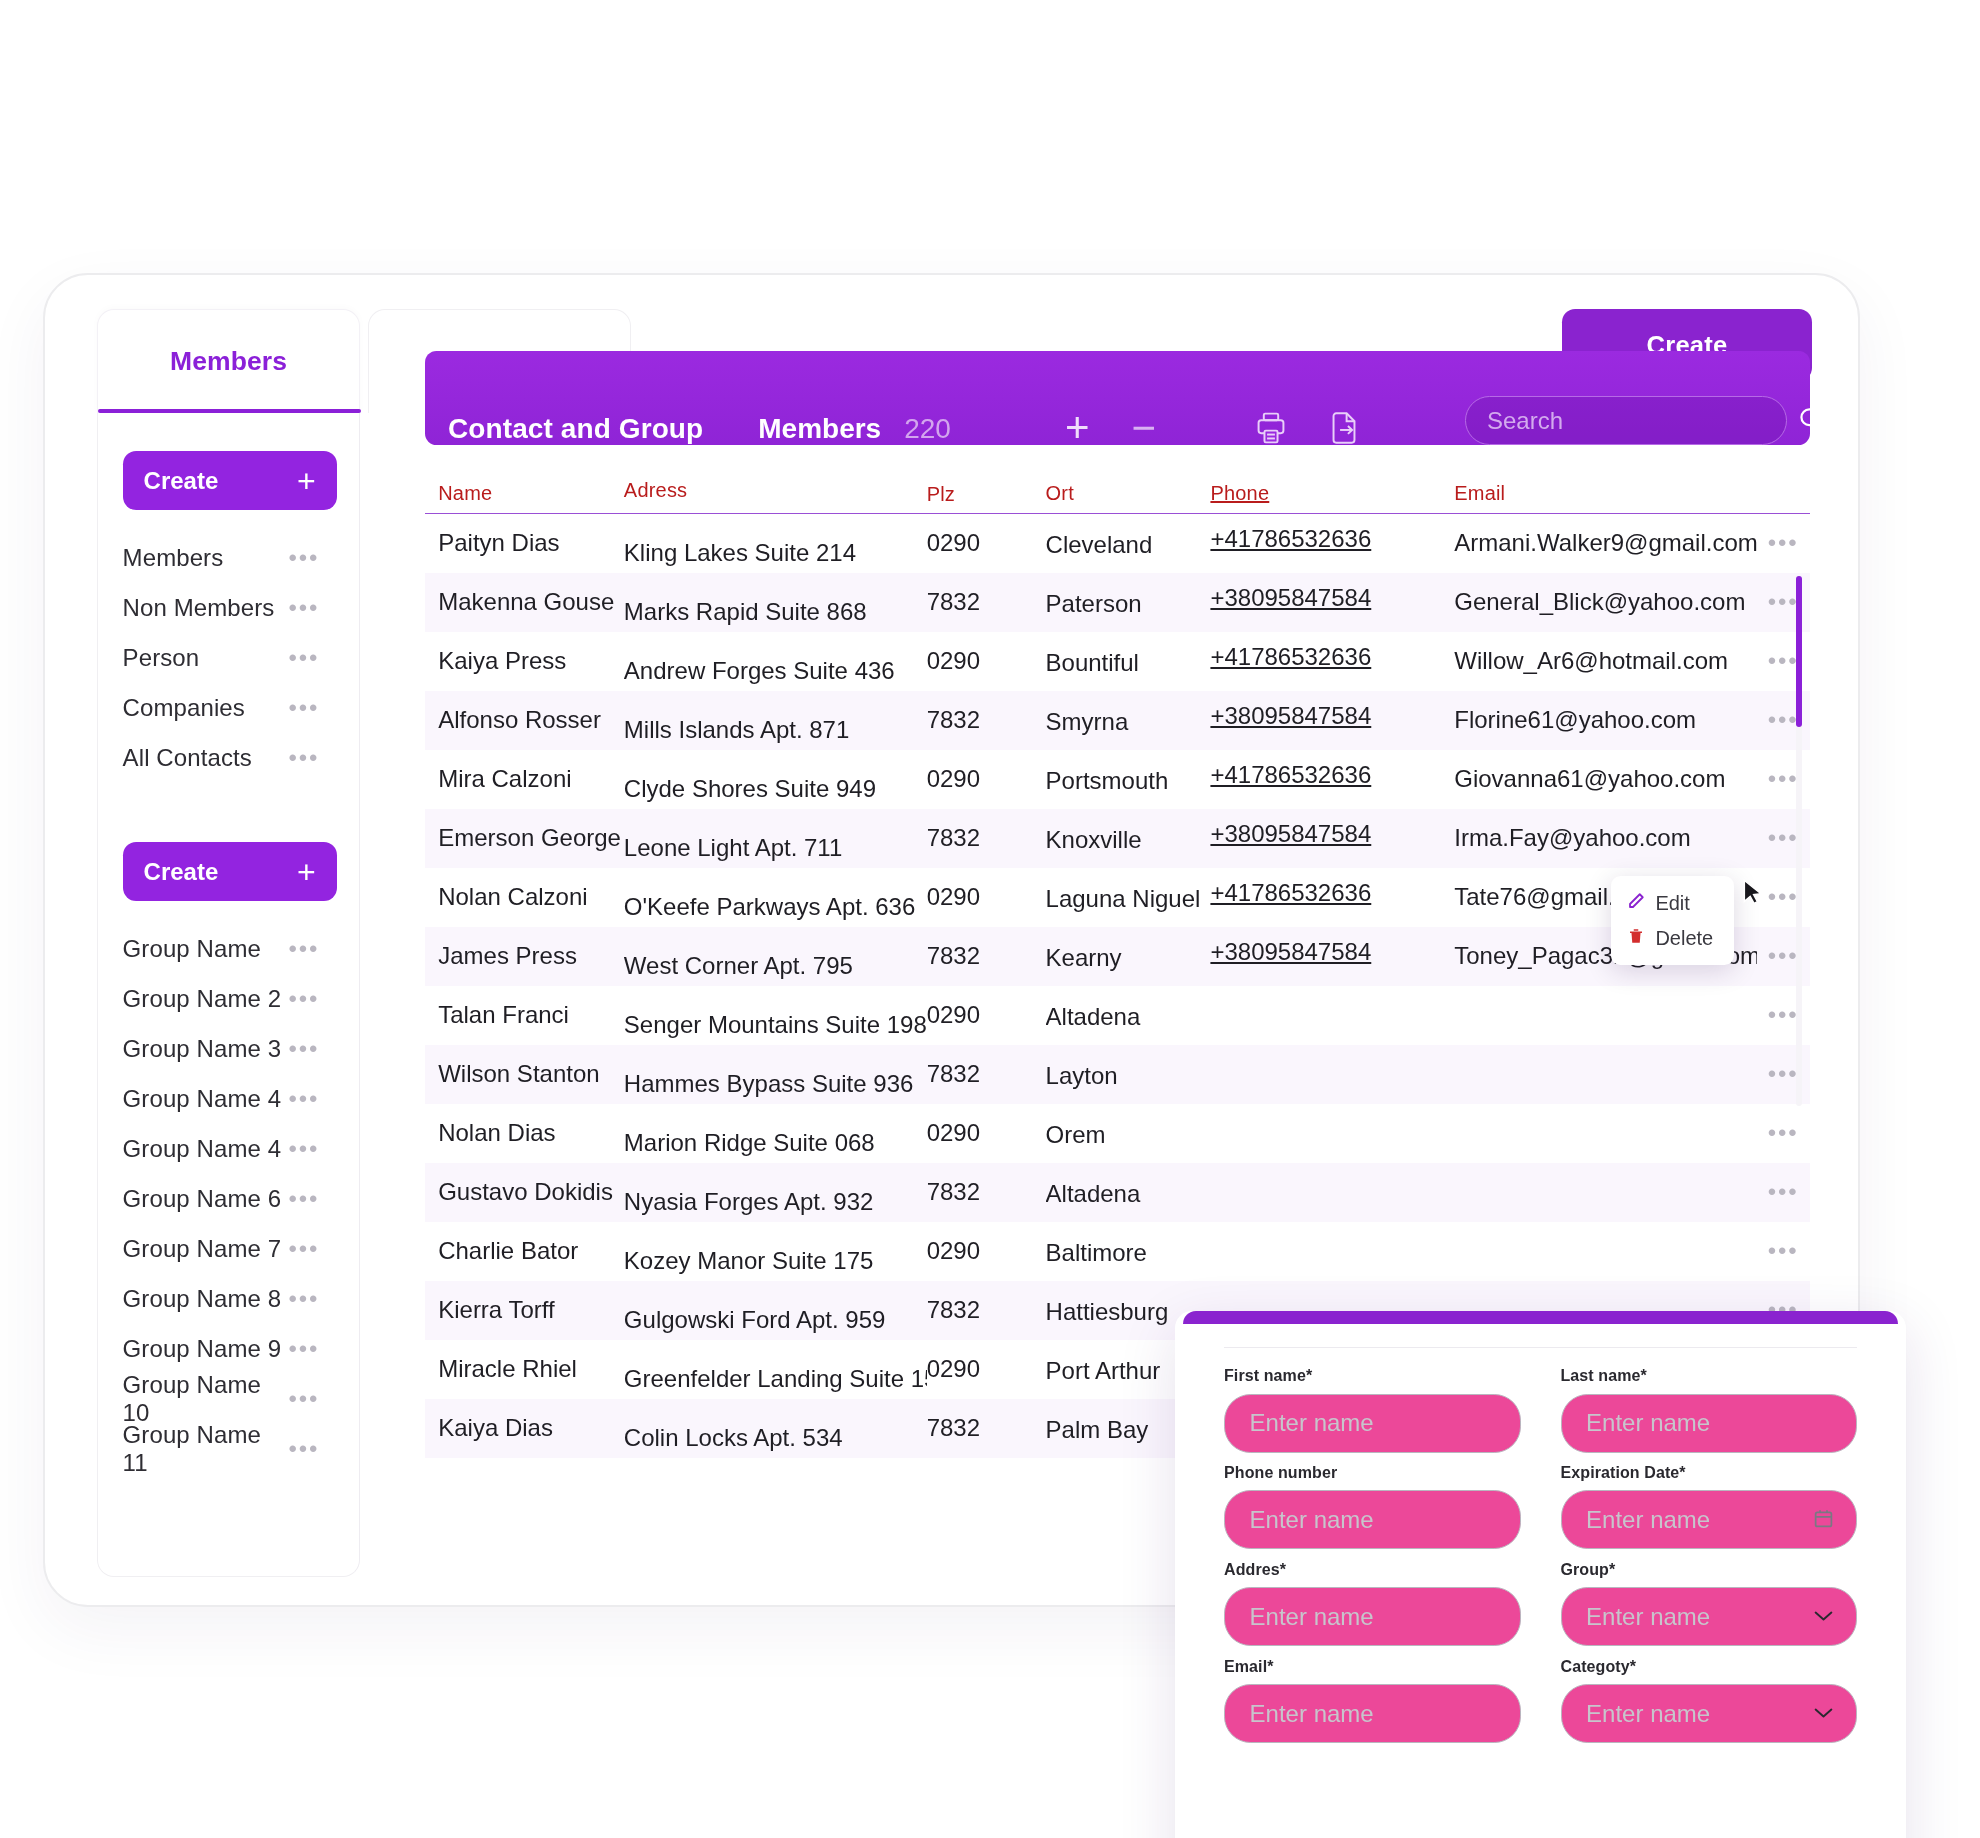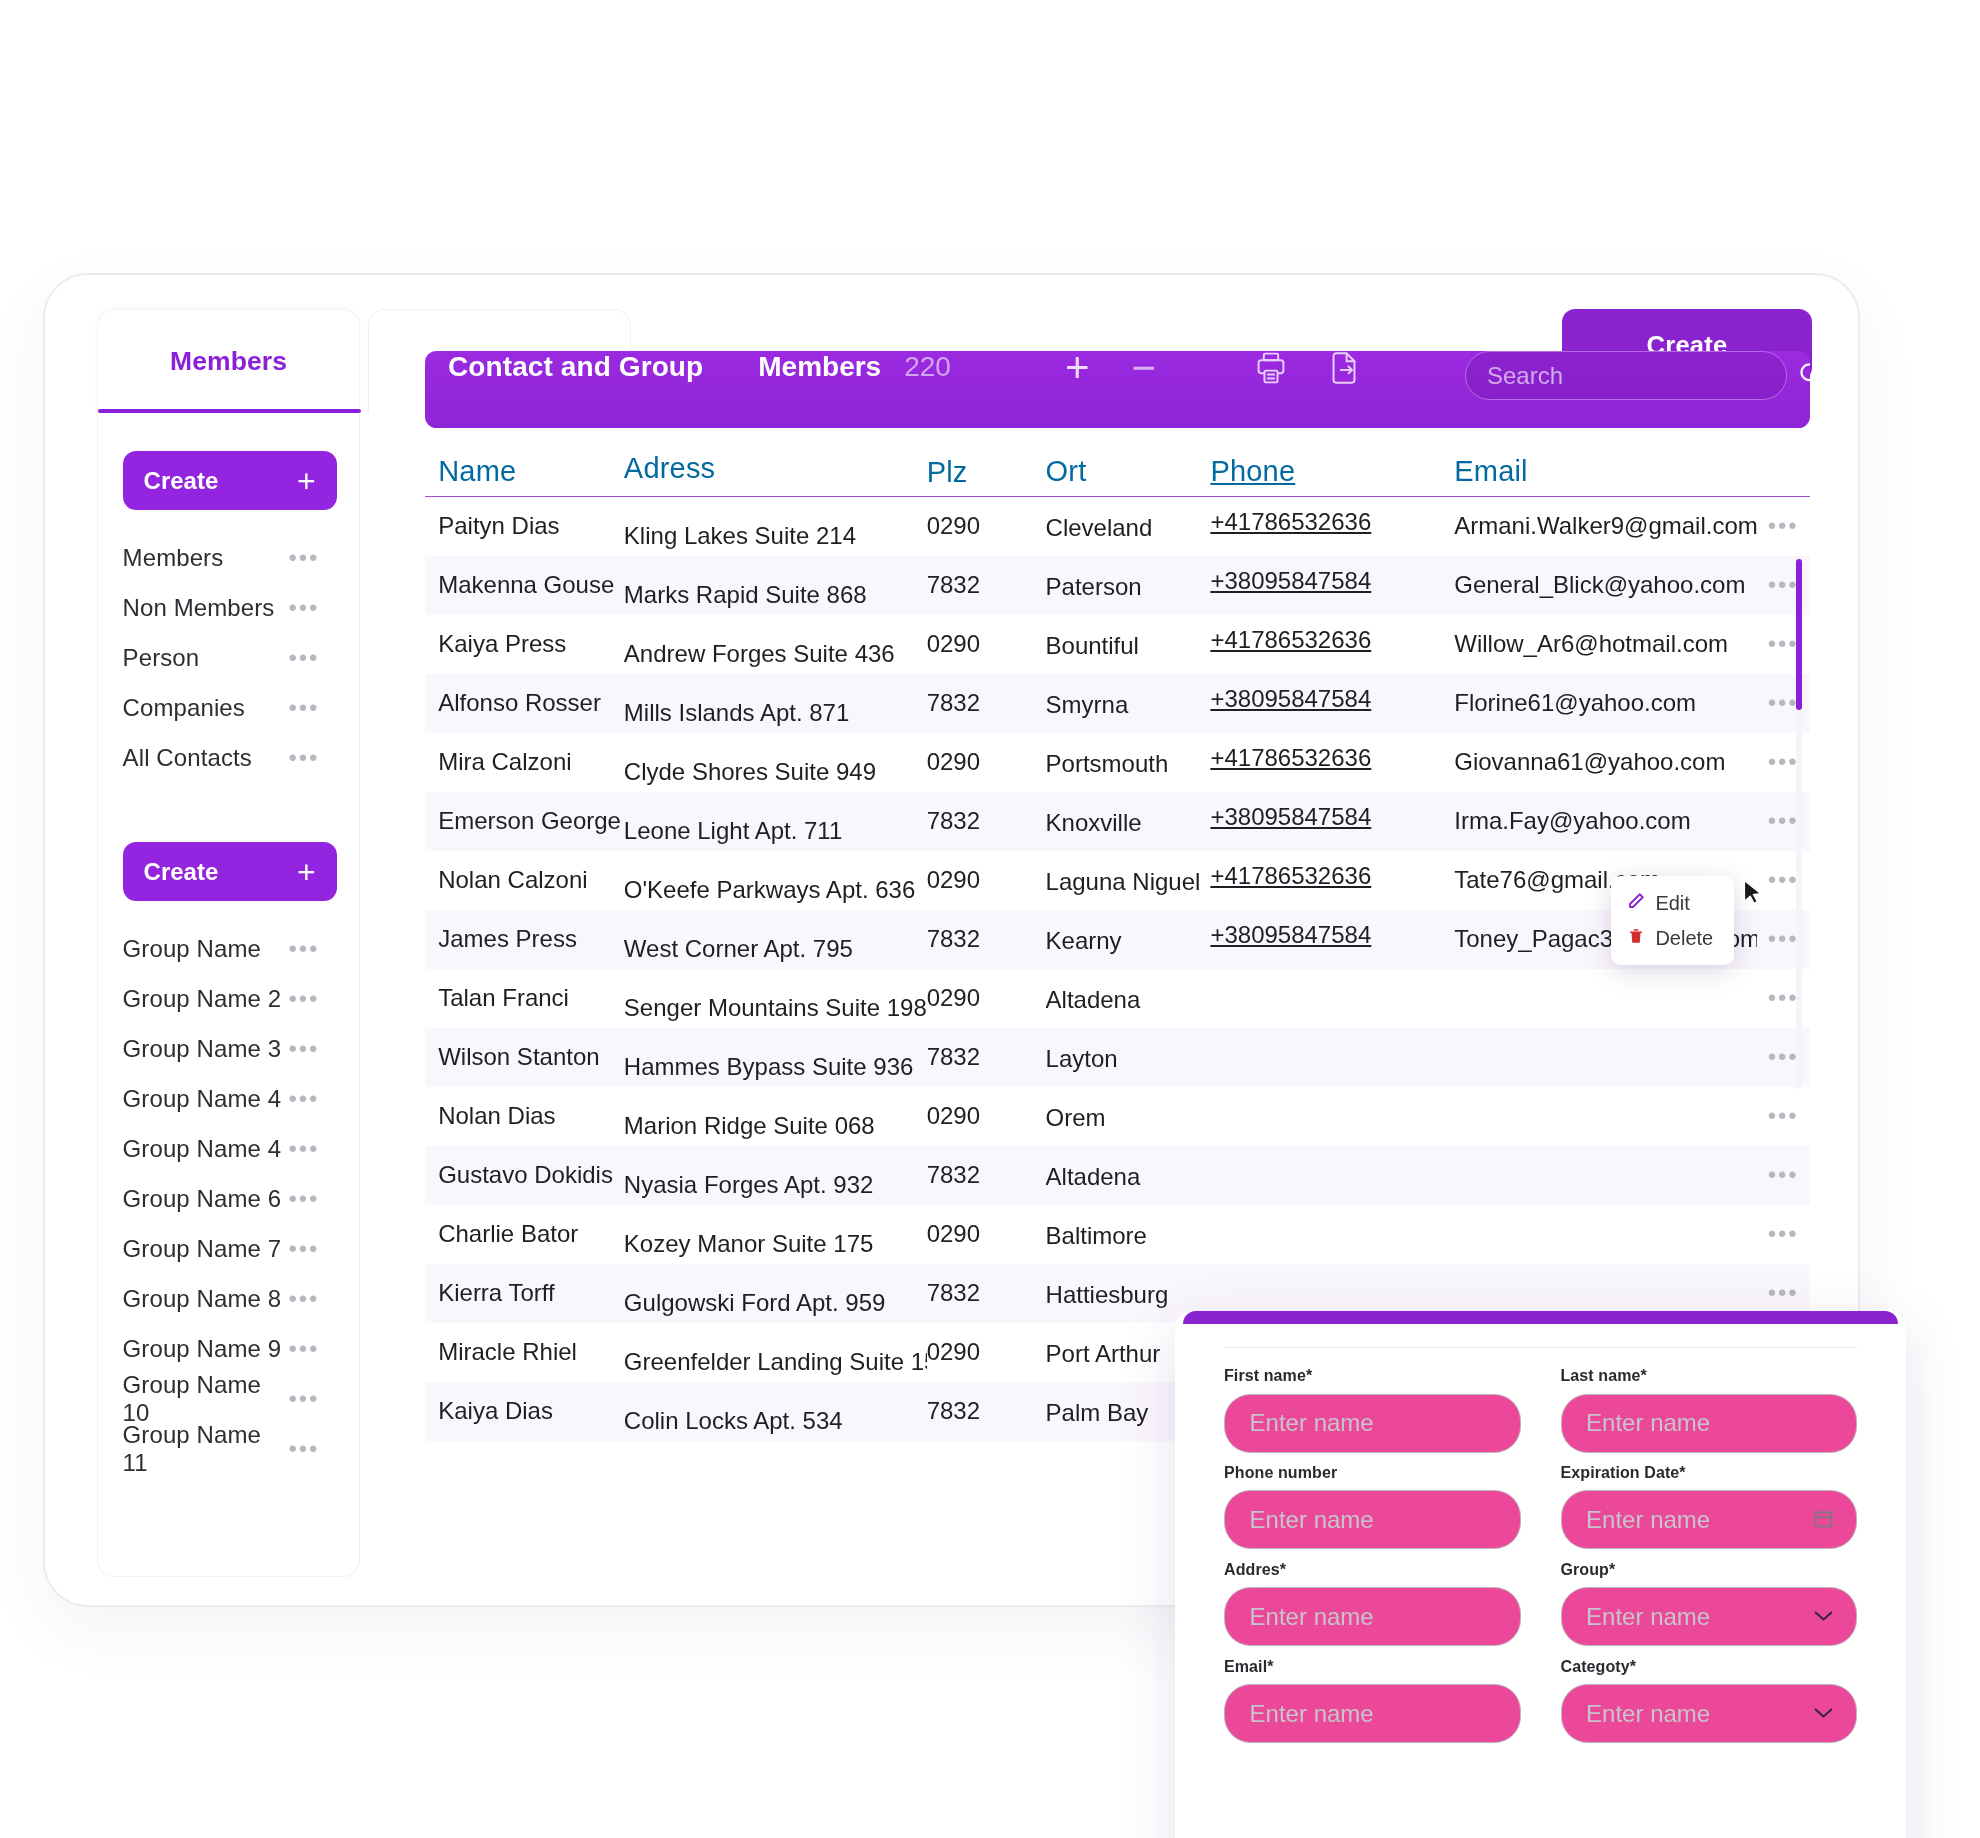--- a/index.html
+++ b/index.html
@@ -141,25 +141,25 @@
   #table-panel {
     position: absolute;
     left: 380px;
     top: 76px;
     width: 1385px;
     height: 1226px;
     overflow: hidden;
   }
 
   #table-toolbar {
-    height: 77px;
+    height: 94px;
     background: linear-gradient(180deg,#9b2ae0 0%,#8f24d6 100%);
     border-radius: 11.4px;
     display: flex;
-    align-items: flex-start;
+    align-items: flex-end;
     padding: 0 23px;
     color: #fff;
   }
   #toolbar-title {
     font-size: 28px;
     font-weight: 700;
     letter-spacing: 0.1px;
   }
   #toolbar-sub {
     margin-left: 55px;
@@ -216,22 +216,22 @@
   
   #data-table { width: 100%; margin-top: 24.6px; position: relative; }
   .col-head-row {
     display: flex;
     align-items: flex-end;
     height: 44px;
     border-bottom: 1.9px solid #9a4fd6;
     padding-bottom: 7.6px;
   }
   .col-head {
-    font-size: 29px;
-    color: #0369a1;
+    font-size: 20px;
+    color: #b91c1c;
     letter-spacing: 0.2px;
   }
   .c-name   { width: 199px; padding-left: 13.2px; }
   .c-adress { width: 303px; }
   .c-plz    { width: 119px; margin-top: 13px; }
   .c-ort    { width: 165px; }
   .c-phone  { width: 244px; text-decoration: underline; }
   .c-email  { width: 303px; }
   .c-act    { width: 53px; text-align: right; }
 

